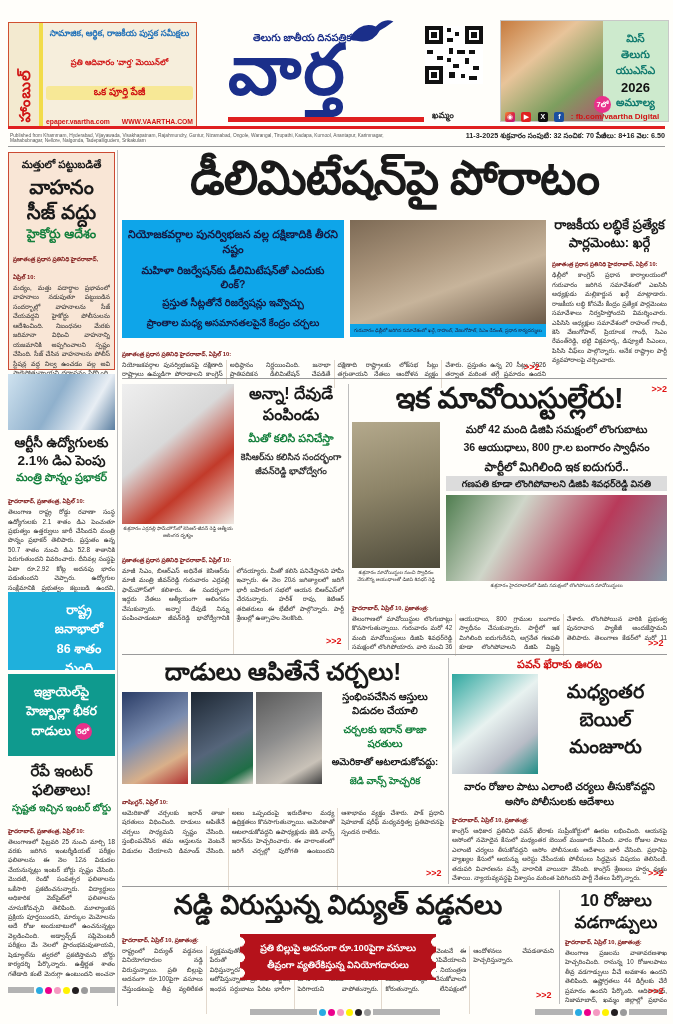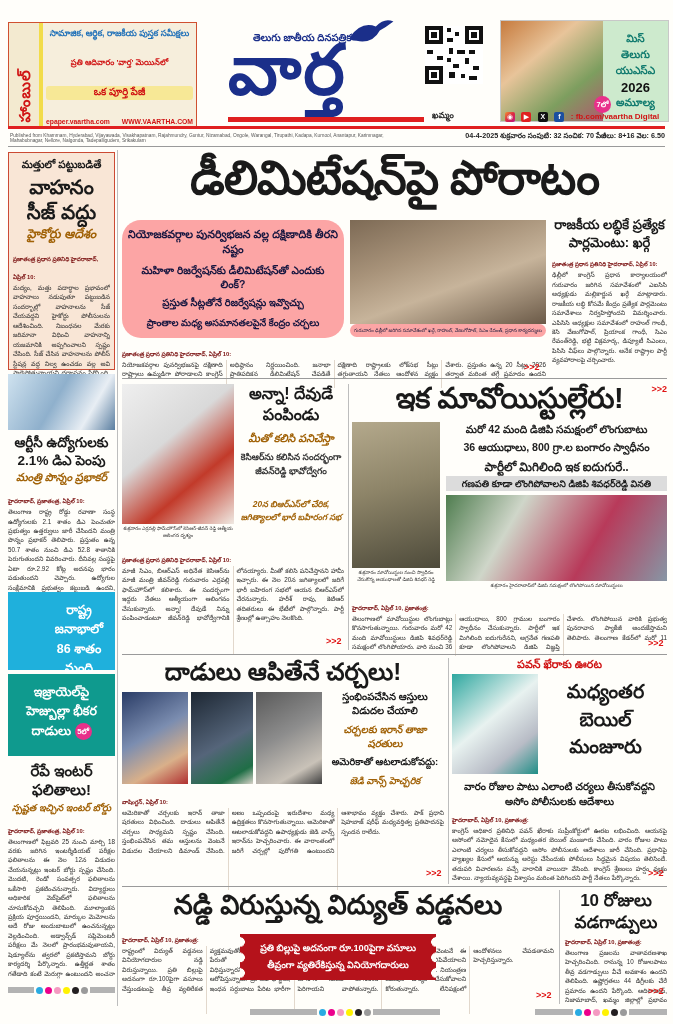--- a/index.html
+++ b/index.html
@@ -2,21 +2,21 @@
 <html><head>
 <meta charset="utf-8">
 <style>
   html,body{margin:0;padding:0;background:#d9d9d9;}
   .page{position:relative;width:673px;height:1024px;margin:0 auto;background:#fffefa;
         font-family:"Liberation Sans","DejaVu Sans",sans-serif;overflow:hidden;color:#1a1a1a;}
   .abs{position:absolute;}
   .ctr{text-align:center;}
   .bold{font-weight:700;}
   .xbold{font-weight:800;}
-  .maroon{color:#a16207;font-style:italic;}
+  .maroon{color:#15803d;}
   .red{color:#d01414;}
   .blue{color:#1b2f8a;}
   .body-txt{font-size:6.3px;line-height:1.5;color:#2b2b2b;text-align:justify;overflow:hidden;
             column-gap:7px;column-rule:1px solid #e2d8cc;}
   .dateline{color:#7a1010;font-weight:700;}
   .jump{color:#e01414;font-weight:800;font-size:9px;}
   .cap{font-size:4.9px;line-height:1.35;color:#333;}
   .hrule{background:#9a9a9a;height:1px;}
   .vrule{background:#bdbdbd;width:1px;}
   .ph{background:#c9c2b4;overflow:hidden;}
@@ -39,21 +39,21 @@
   .flash:before,.flash:after{content:"";position:absolute;top:0;bottom:0;width:12px;
      background:radial-gradient(circle 5px at 0 8px,#fffefa 4.6px,transparent 5px) repeat-y;
      background-size:12px 15.5px;}
   .flash:before{left:0;}
   .flash:after{right:0;transform:scaleX(-1);}
   .reg-marks{display:flex;align-items:center;gap:2px;height:8px;}
   .reg-bar{flex:1;height:6px;background:#b3b3b3;}
   .reg-dot{width:7px;height:7px;border-radius:50%;}
   .soc{display:inline-block;width:10px;height:10px;border-radius:2px;margin-right:2px;
        vertical-align:middle;color:#fff;font-size:7px;line-height:10px;text-align:center;font-weight:700;}
-  .lavender{background:#fca5a5;border-radius:19px;}
+  .lavender{background:#0ea5e9;}
   .promo-line{color:#1d6fb8;font-weight:700;font-size:8.6px;line-height:1.5;text-align:center;}
   .subdeck{font-size:10.6px;font-weight:800;color:#222;line-height:1.5;text-align:center;}
 </style>
 </head>
 <body>
 
 <div class="page">
 
   <div class="abs" style="left:8px;top:22px;width:187px;height:104px;border:1px solid #d05030;background:#f6eedc;display:flex;">
     <div style="width:30px;background:#f3ead0;border-right:4px solid #f2dc4a;position:relative;">
@@ -127,21 +127,21 @@
   <div class="abs" style="left:505px;top:107px;white-space:nowrap;">
     <span class="soc" style="background:linear-gradient(135deg,#f09433,#dc2743,#bc1888);">◉</span>
     <span class="soc" style="background:#e02020;">▶</span>
     <span class="soc" style="background:#111;">X</span>
     <span class="soc" style="background:#1b4fa0;">f</span>
     <span class="red bold" style="font-size:8px;vertical-align:middle;">: fb.com/vaartha Digital</span>
   </div>
 
   <div class="abs" style="left:8px;top:126px;width:657px;height:3px;background:#e02020;"></div>
   <div class="abs" style="left:10px;top:133px;width:390px;font-size:4.8px;color:#555;">Published from Khammam, Hyderabad, Vijayawada, Visakhapatnam, Rajahmundry, Guntur, Nizamabad, Ongole, Warangal, Tirupathi, Kadapa, Kurnool, Anantapur, Karimnagar, Mahabubnagar, Nellore, Nalgonda, Tadepalligudem, Srikakulam</div>
-  <div class="abs bold" style="right:8px;top:131px;font-size:7.2px;color:#222;">04-4-2025 శుక్రవారం సంపుటి: 32 సంచిక: 70 పేజీలు: 8+16 వెల: 6.50</div>
+  <div class="abs bold" style="right:8px;top:131px;font-size:7.2px;color:#222;">11-3-2025 శుక్రవారం సంపుటి: 32 సంచిక: 70 పేజీలు: 8+16 వెల: 6.50</div>
   <div class="abs hrule" style="left:8px;top:146px;width:657px;"></div>
 
   <div class="abs vrule" style="left:117px;top:150px;height:856px;"></div>
 
   <div class="abs" style="left:8px;top:152px;width:107px;height:218px;background:#f9e6d6;border:1px solid #cc4a33;box-sizing:border-box;padding:5px 4px;">
     <div class="ctr bold" style="font-size:10.5px;">మత్తులో పట్టుబడితే</div>
     <div class="ctr xbold" style="font-size:20px;line-height:1.25;margin:2px 0;">వాహనం సీజ్ వద్దు</div>
     <div class="ctr bold maroon" style="font-size:12.5px;margin-bottom:3px;">హైకోర్టు ఆదేశం</div>
     <span class="dateline" style="font-size:5.8px;">ప్రజాతంత్ర ప్రధాన ప్రతినిధి హైదరాబాద్, ఏప్రిల్ 10:</span>
     <div class="body-txt" style="height:98px;">మద్యం, మత్తు పదార్థాల ప్రభావంలో వాహనాలు నడుపుతూ పట్టుబడిన సందర్భాల్లో వాహనాలను సీజ్ చేయవద్దని హైకోర్టు పోలీసులను ఆదేశించింది. నిబంధనల మేరకు జరిమానా విధించి వాహనాన్ని యజమానికి అప్పగించాలని స్పష్టం చేసింది. సీజ్ చేసిన వాహనాలను పోలీస్ స్టేషన్ల వద్ద నిల్వ ఉంచడం వల్ల అవి పాడైపోతున్నాయని ధర్మాసనం పేర్కొంది. ఈ మేరకు రాష్ట్ర ప్రభుత్వానికి, పోలీసు ఉన్నతాధికారులకు నోటీసులు జారీ చేసింది. తదుపరి విచారణను వాయిదా వేసింది. వాహనదారుల హక్కులను గౌరవించాలని సూచించింది.</div>
@@ -212,21 +212,20 @@
   </div>
   <span class="abs jump" style="left:524px;top:362px;">&gt;&gt;2</span>
 
   <div class="abs hrule" style="left:122px;top:378px;width:545px;"></div>
 
   <div class="abs ph ph-kcr" style="left:122px;top:384px;width:112px;height:140px;"></div>
   <div class="abs cap ctr" style="left:122px;top:526px;width:112px;">శుక్రవారం ఎర్రవల్లి ఫామ్‌హౌస్‌లో కెసిఆర్-జీవన్ రెడ్డి ఆత్మీయ ఆలింగన దృశ్యం</div>
   <div class="abs ctr xbold" style="left:238px;top:384px;width:106px;font-size:16px;line-height:1.3;">అన్నా! దేవుడే పంపిండు</div>
   <div class="abs ctr bold maroon" style="left:238px;top:432px;width:106px;font-size:11px;">మీతో కలిసి పనిచేస్తా</div>
   <div class="abs ctr" style="left:238px;top:450px;width:106px;font-size:9px;font-weight:700;color:#333;line-height:1.6;">కెసిఆర్‌ను కలిసిన సందర్భంగా జీవన్‌రెడ్డి భావోద్వేగం</div>
-  <div class="abs ctr bold maroon" style="left:238px;top:498px;width:106px;font-size:8.4px;line-height:1.6;">20న బిఆర్ఎస్‌లో చేరిక, జగిత్యాలలో భారీ బహిరంగ సభ</div>
   <div class="abs" style="left:122px;top:548px;width:222px;">
     <span class="dateline" style="font-size:5.8px;">ప్రజాతంత్ర ప్రధాన ప్రతినిధి హైదరాబాద్, ఏప్రిల్ 10:</span>
     <div class="body-txt" style="height:88px;column-count:2;">మాజీ సిఎం, బిఆర్ఎస్ అధినేత కెసిఆర్‌ను మాజీ మంత్రి జీవన్‌రెడ్డి గురువారం ఎర్రవల్లి ఫామ్‌హౌస్‌లో కలిశారు. ఈ సందర్భంగా ఇద్దరు నేతలు ఆత్మీయంగా ఆలింగనం చేసుకున్నారు. అన్నా! దేవుడే నిన్ను పంపించాడంటూ జీవన్‌రెడ్డి భావోద్వేగానికి లోనయ్యారు. మీతో కలిసి పనిచేస్తానని హామీ ఇచ్చారు. ఈ నెల 20న జగిత్యాలలో జరిగే భారీ బహిరంగ సభలో ఆయన బిఆర్ఎస్‌లో చేరనున్నారు. హరీశ్ రావు, కెటిఆర్ తదితరులు ఈ భేటీలో పాల్గొన్నారు. పార్టీ శ్రేణుల్లో ఉత్సాహం నెలకొంది.</div>
   </div>
   <span class="abs jump" style="left:326px;top:636px;">&gt;&gt;2</span>
 
   <div class="abs vrule" style="left:348px;top:384px;height:266px;"></div>
 
   <div class="abs ctr xbold" style="left:352px;top:382px;width:315px;font-size:29px;letter-spacing:-0.5px;">ఇక మావోయిస్టుల్లేరు!</div>
   <div class="abs ph ph-cop" style="left:352px;top:422px;width:88px;height:146px;"></div>

